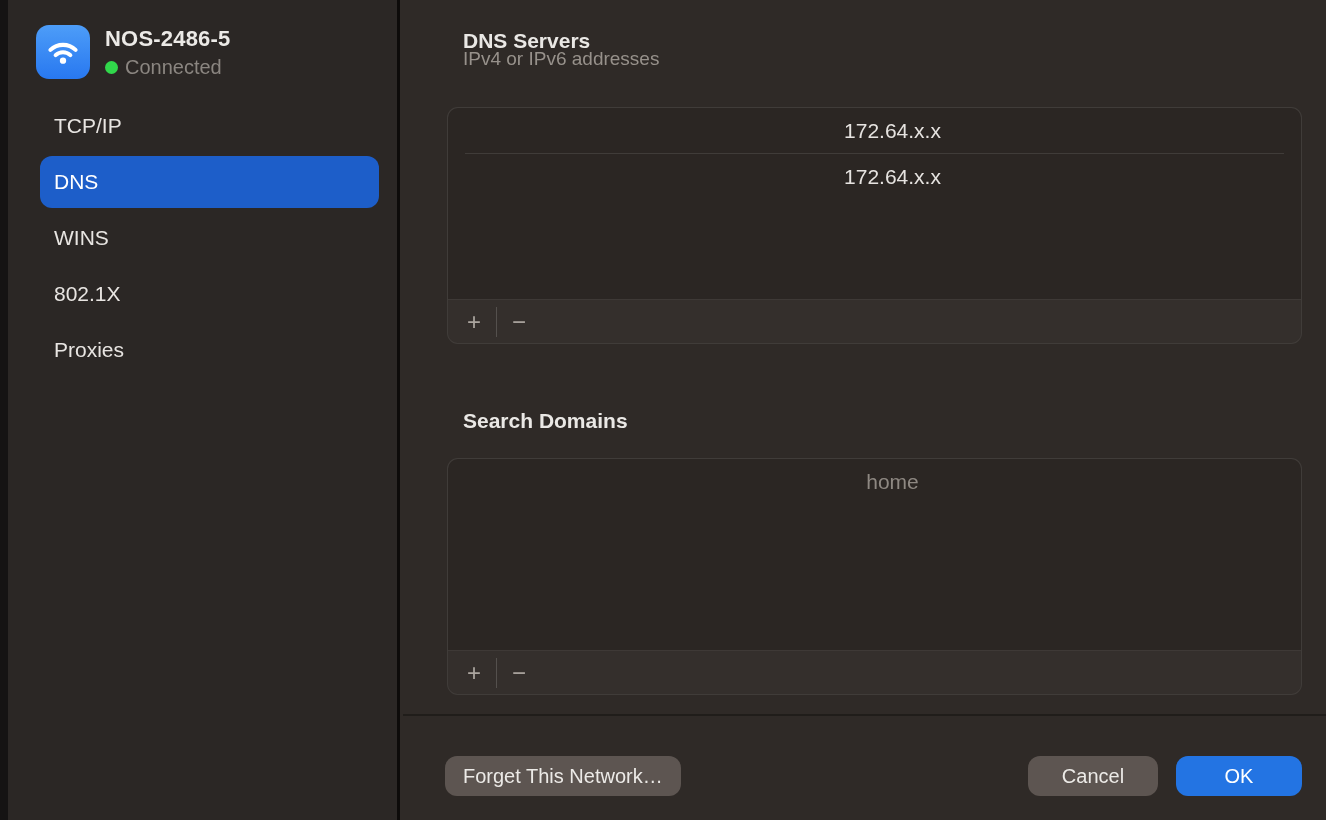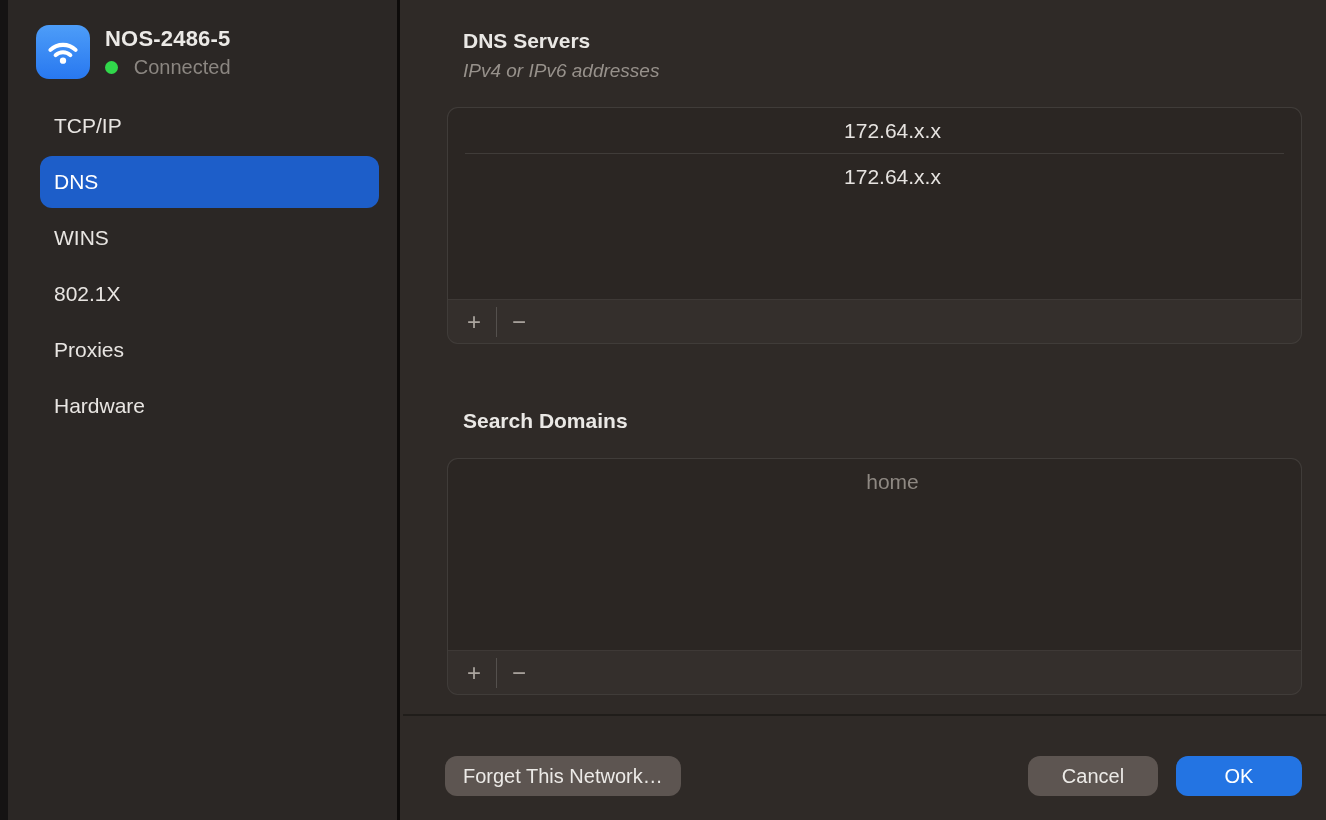--- a/index.html
+++ b/index.html
@@ -15,21 +15,21 @@
     position:absolute;left:8px;top:0;width:392px;height:820px;
     background:#2b2725;border-right:3px solid #0d0b0a;
   }
   .net-header{position:absolute;left:28px;top:25px;display:flex;align-items:center;gap:15px;}
   .wifi-badge{
     width:54px;height:54px;border-radius:13px;flex:0 0 auto;
     background:linear-gradient(180deg,#4d9df8 0%,#2878f0 100%);
     display:flex;align-items:center;justify-content:center;
   }
   .net-name{font-size:22px;font-weight:600;color:#eceae7;letter-spacing:.2px;}
-  .net-status{display:flex;align-items:center;gap:7px;margin-top:4px;justify-content:space-between;}
+  .net-status{display:flex;align-items:center;gap:7px;margin-top:4px;}
   .dot{width:13px;height:13px;border-radius:50%;background:#31d74b;flex:0 0 auto;}
   .net-status-label{font-size:20px;color:#8b8681;}
   .nav{position:absolute;top:100px;left:32px;right:18px;}
   .nav-item{
     height:52px;margin-bottom:4px;border-radius:12px;
     display:flex;align-items:center;padding-left:14px;
     font-size:21px;color:#e8e5e2;cursor:default;
   }
   .nav-item.selected{background:#1d5ec9;color:#ffffff;}
   
@@ -98,30 +98,27 @@
       </div>
       <div class="nav-item">
         <span>WINS</span>
       </div>
       <div class="nav-item">
         <span>802.1X</span>
       </div>
       <div class="nav-item">
         <span>Proxies</span>
       </div>
-      <div class="nav-item">
-        <span>Hardware</span>
-      </div>
     </nav>
   </aside>
 
   <main class="main">
 
     <h2 class="section-title" style="top:29px;">DNS Servers</h2>
-    <p class="section-sub" style="top:60px;font-style:italic;">IPv4 or IPv6 addresses</p>
+    <p class="section-sub" style="top:48px;">IPv4 or IPv6 addresses</p>
 
     <div class="list-box" style="top:107px;">
       <div class="rows">
         <div class="row">
           <span>172.64.x.x</span>
         </div>
         <div class="row-divider"></div>
         <div class="row">
           <span>172.64.x.x</span>
         </div>

